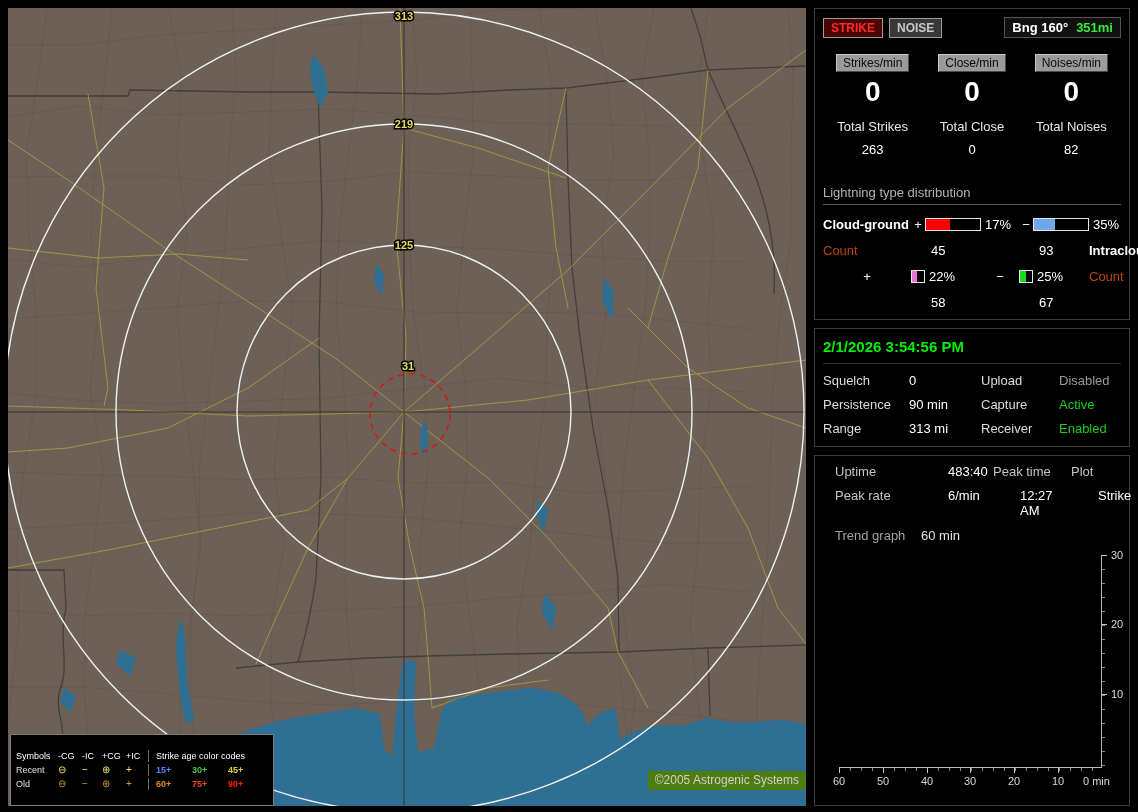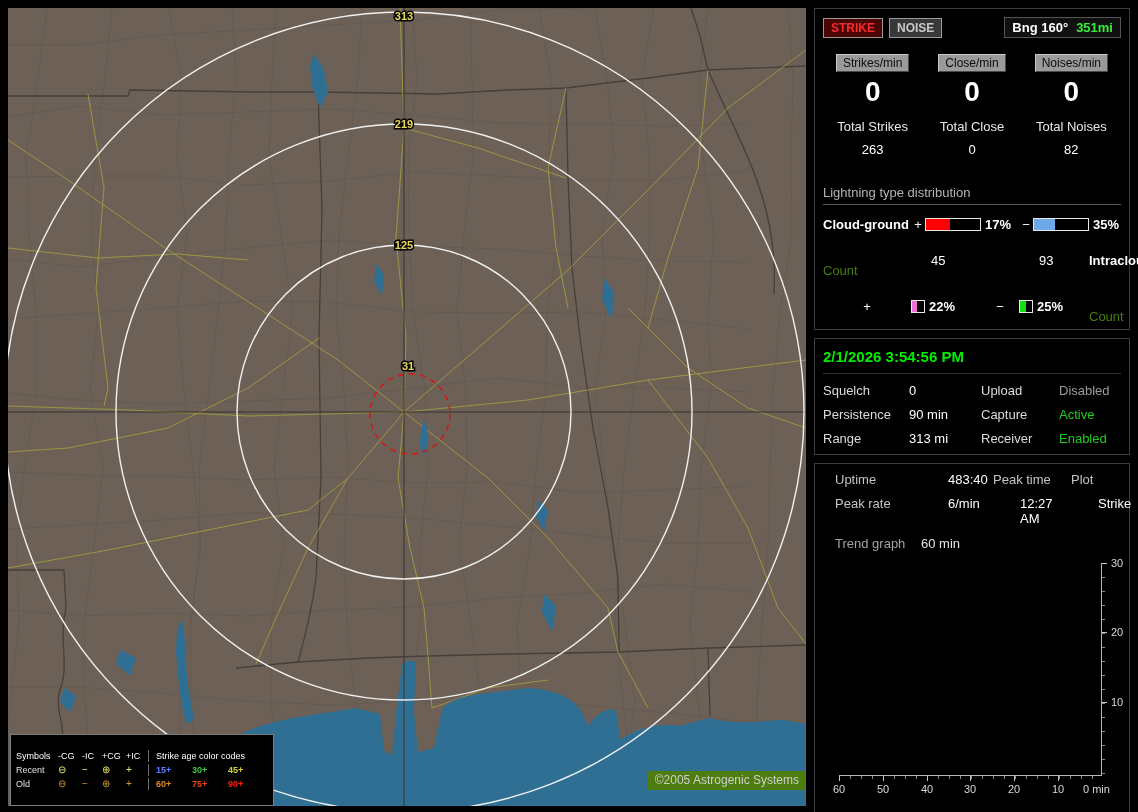--- a/index.html
+++ b/index.html
@@ -53,22 +53,22 @@
   .total-label{color:#e8e8e8;text-align:center;}
   .total-val{margin-top:8px;color:#fff;}
 
   .dist-title{margin-top:28px;color:#b4b4b4;padding-bottom:4px;border-bottom:1px solid #5a5a5a;}
   .dist-grid{display:grid;grid-template-columns:88px 14px 56px 38px 14px 56px 32px;
        align-items:center;margin-top:12px;row-gap:11px;}
   .dist-name{font-weight:bold;color:#fff;}
   .sign{color:#fff;text-align:center;}
   .bar{height:11px;border:1px solid #e8e8e8;background:#000;display:block;}
   .bar i{display:block;height:100%;}
-  .pct{font-weight:bold;color:#fff;padding-left:4px;}
-  .count-label{color:#4d7c0f;margin-top:20px;}
+  .pct{font-weight:normal;color:#fff;padding-left:4px;}
+  .count-label{color:#c2410c;}
   .count{color:#fff;padding-left:6px;}
 
   .datetime{color:#00ee00;font-weight:bold;font-size:15px;padding:1px 0 8px;
        border-bottom:1px solid #333;margin-bottom:9px;}
   .status-grid{display:grid;grid-template-columns:86px 72px 78px auto;row-gap:9px;}
   .status-grid .lab{color:#dcdcdc;}
   .status-grid .val{color:#fff;}
 
   .info-grid{display:grid;grid-template-columns:86px 72px 78px auto;row-gap:9px;}
   .info-grid .lab{color:#c4c4c4;}

